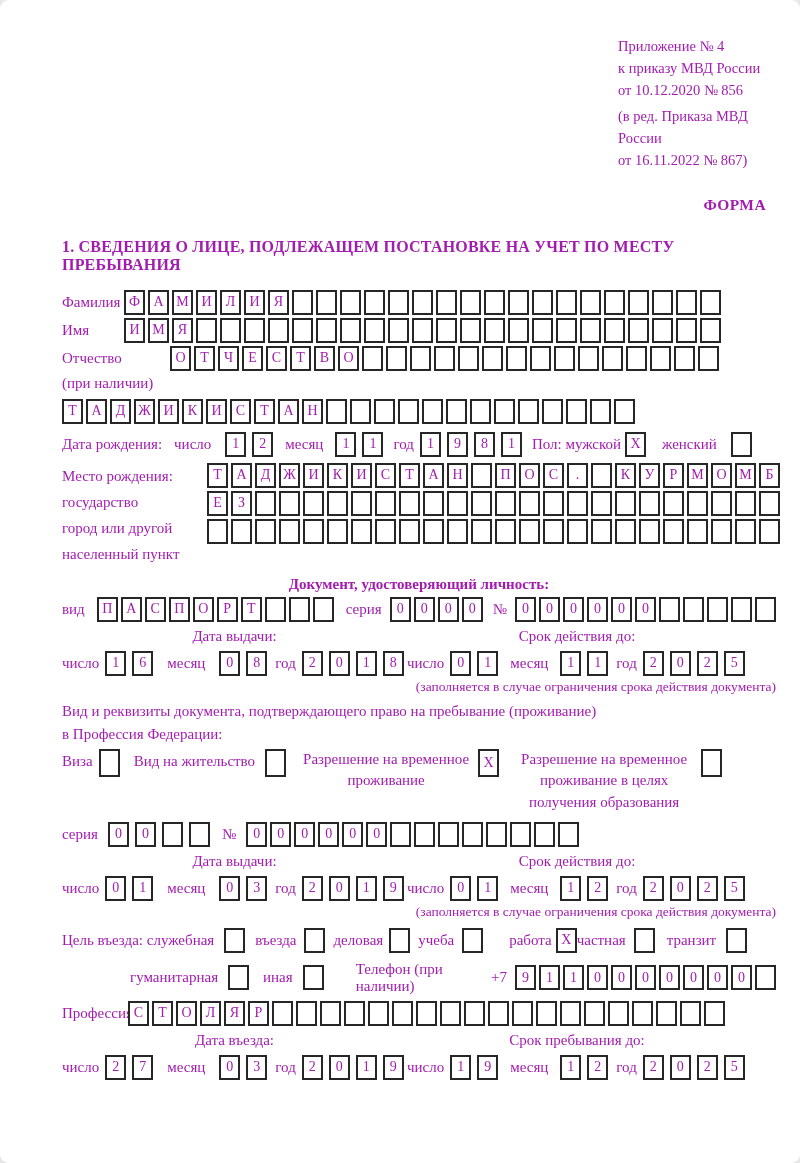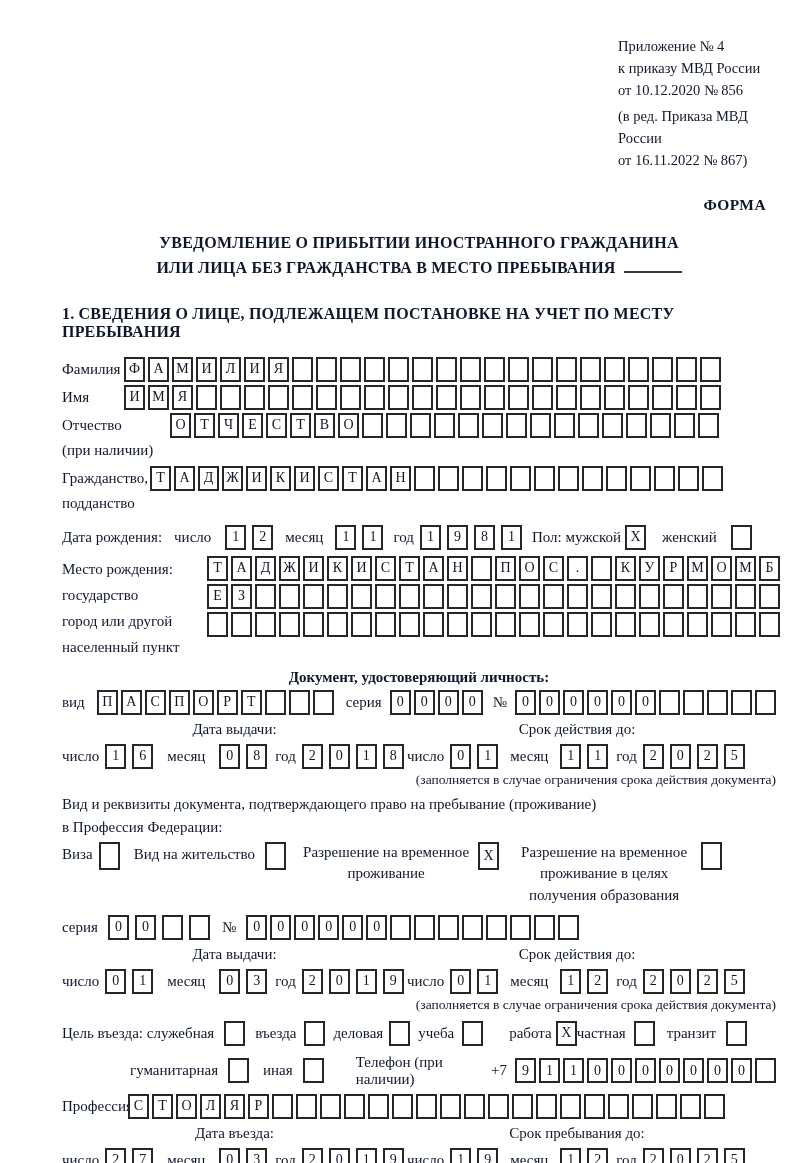--- a/index.html
+++ b/index.html
@@ -1,20 +1,20 @@
 <!DOCTYPE html>
 <html><head>
 <meta charset="utf-8">
 <style>
   html,body { margin:0; padding:0; background:#e8e8e8; }
   .page {
     position:relative; width:800px; height:1163px; margin:0 auto;
-    background:#ffffff; color:#0f172a;
+    background:#ffffff; color:#a21caf;
     font-family:"Liberation Serif", serif; font-size:15px;
-    box-sizing:border-box; padding:36px 24px 0 62px; overflow:hidden;
+    box-sizing:border-box; padding:36px 24px 0 62px; overflow:hidden;border-radius:9px;
   }
   .pre { white-space:pre-line; }
   
   .annex { margin-left:556px; font-size:14.5px; line-height:1.5; }
   .annex .gap { height:5px; }
   .forma { text-align:right; font-weight:bold; font-size:15.5px; margin:24px 10px 0 0; letter-spacing:.4px; }
   .title { text-align:center; font-weight:bold; font-size:16px; line-height:1.6; margin-top:16px; letter-spacing:.2px; }
   .title-underline { display:inline-block; width:58px; border-bottom:2px solid #3a3a3a; margin-left:8px; vertical-align:baseline; }
   .section-title { font-weight:bold; font-size:16px; margin-top:24px; letter-spacing:.2px; }
 
@@ -52,24 +52,20 @@
     <div>Приложение № 4</div>
     <div>к приказу МВД России</div>
     <div>от 10.12.2020 № 856</div>
     <div class="gap"></div>
     <div>(в ред. Приказа МВД России</div>
     <div>от 16.11.2022 № 867)</div>
   </div>
 
   <div class="forma">ФОРМА</div>
 
-  <div class="title">
-    <div>УВЕДОМЛЕНИЕ О ПРИБЫТИИ ИНОСТРАННОГО ГРАЖДАНИНА</div>
-    <div><span>ИЛИ ЛИЦА БЕЗ ГРАЖДАНСТВА В МЕСТО ПРЕБЫВАНИЯ</span><span class="title-underline"></span></div>
-  </div>
 
   <div class="section-title">1. СВЕДЕНИЯ О ЛИЦЕ, ПОДЛЕЖАЩЕМ ПОСТАНОВКЕ НА УЧЕТ ПО МЕСТУ ПРЕБЫВАНИЯ</div>
 
   <div class="row mt16">
     <div class="lbl lbl-line" style="width:62px">Фамилия</div>
     <div class="boxes">
         <span class="box">Ф</span>
         <span class="box">А</span>
         <span class="box">М</span>
         <span class="box">И</span>
@@ -152,22 +148,20 @@
         <span class="box"></span>
         <span class="box"></span>
         <span class="box"></span>
         <span class="box"></span>
         <span class="box"></span>
         <span class="box"></span>
       </div>
   </div>
 
   <div class="row mt2">
-    <div class="lbl pre" style="width:88px; line-height:1.7">Гражданство,
-подданство</div>
     <div class="boxes">
         <span class="box">Т</span>
         <span class="box">А</span>
         <span class="box">Д</span>
         <span class="box">Ж</span>
         <span class="box">И</span>
         <span class="box">К</span>
         <span class="box">И</span>
         <span class="box">С</span>
         <span class="box">Т</span>

